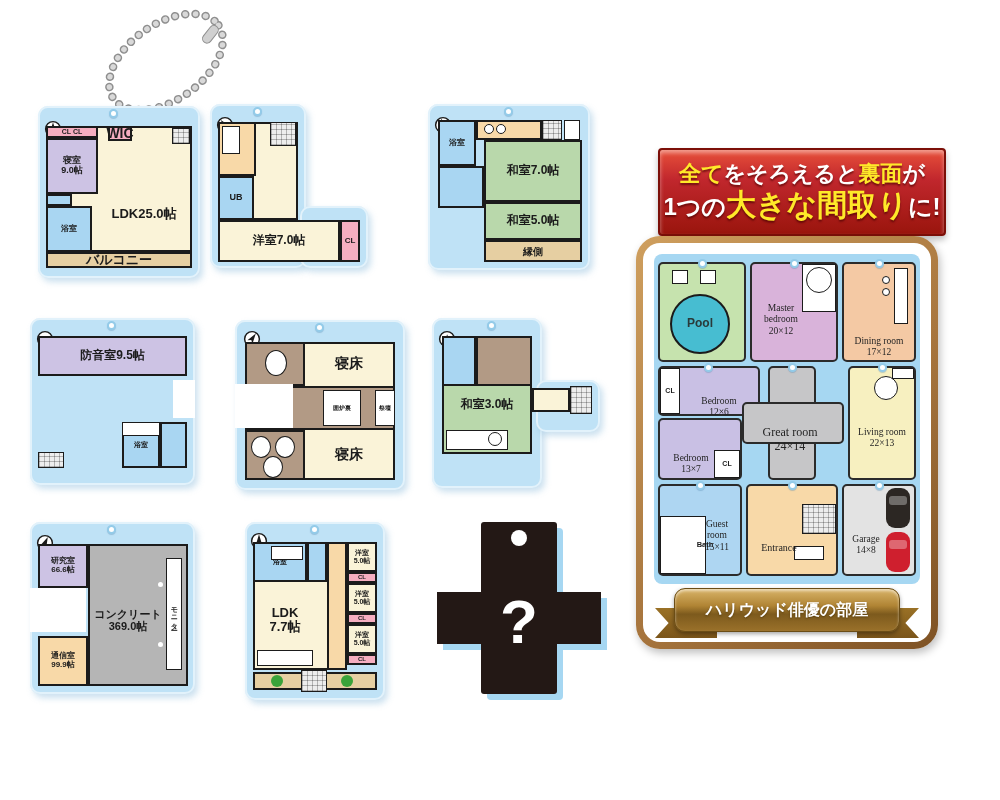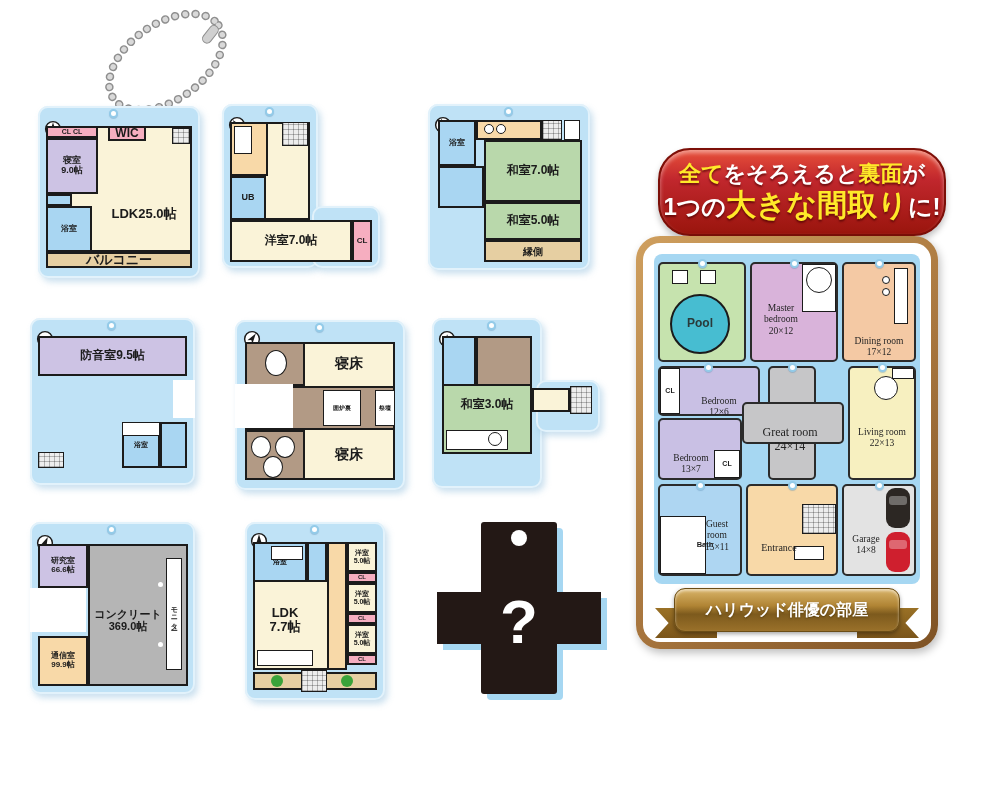--- a/index.html
+++ b/index.html
@@ -24,21 +24,21 @@
                             repeating-linear-gradient(90deg,rgba(0,0,0,.13) 0 1px,transparent 1px 6px);}
   .vert{writing-mode:vertical-rl;}
   .compass{background:transparent;}
   .plan{background:var(--planbg,#a6d7f2);border-radius:8px;}
   .plan .bp{border:2px solid #2b2b2b;border-radius:5px;}
   .plan .label{font-family:"Liberation Serif",serif;font-weight:400;color:#242424;line-height:1.18;margin-top:16px;}
   .plan .box{border-width:1.5px;}
   .car{border-radius:9px;}
   .car .car-win{position:absolute;left:3px;right:3px;top:8px;height:9px;background:rgba(255,255,255,.32);border-radius:3px;}
   
-  #banner{position:absolute;left:658px;top:148px;width:284px;height:84px;border-radius:32px;
+  #banner{position:absolute;left:658px;top:148px;width:284px;height:84px;border-radius:4px;
      background:linear-gradient(180deg,#e8503a 0%,#c1272d 35%,#9a150d 100%);
      border:2px solid #7c0f08;box-shadow:0 4px 6px rgba(0,0,0,.25), inset 0 3px 4px rgba(255,255,255,.45);
      display:flex;flex-direction:column;align-items:center;justify-content:center;gap:1px;}
   #banner .bl{display:block;text-align:center;font-weight:bold;
      text-shadow:0 2px 2px rgba(70,0,0,.65);letter-spacing:0;line-height:1.12;}
   #banner .l1{font-size:22px;}
   #banner .l2{font-size:24px;}
   #banner .hl{color:var(--hl,#ffe929);}
   #banner .w{color:#fff;}
   #banner .big{font-size:30px;}
@@ -75,27 +75,27 @@
         <div class="it hole" style="left: 71px; top: 3px; width: 9px; height: 9px;"></div>
         <div class="it compass" style="left: 6px; top: 14px; width: 18px; height: 18px;"><svg width="18" height="18" viewBox="0 0 20 20">
             <circle cx="10" cy="10" r="8.2" fill="#fff" stroke="#1b1b1b" stroke-width="1.6"></circle>
             <path d="M10 2.6 L13.4 14 L10 11.4 L6.6 14 Z" fill="#1b1b1b" transform="rotate(0 10 10)"></path>
           </svg></div>
         <div class="it room" style="left: 8px; top: 20px; width: 146px; height: 126px; background: rgb(250, 243, 216);"></div>
         <div class="it room stv" style="left: 8px; top: 146px; width: 146px; height: 16px; background: rgb(230, 207, 162); font-size: 13px;">バルコニー</div>
         <div class="it room" style="left: 8px; top: 20px; width: 52px; height: 12px; background: rgb(246, 174, 192); font-size: 7px;">CL CL</div>
         <div class="it room" style="left: 8px; top: 32px; width: 52px; height: 56px; background: rgb(205, 195, 228); font-size: 9px;">寝室
 9.0帖</div>
-        <div class="it room" style="left: 70px; top: 20px; width: 38px; height: 15px; background: rgb(246, 174, 192); font-size: 12px;">WIC</div>
+        <div class="it room" style="left: 70px; top: 20px; width: 24px; height: 15px; background: rgb(246, 174, 192); font-size: 14px;">WIC</div>
         <div class="it room" style="left: 8px; top: 88px; width: 26px; height: 12px; background: rgb(169, 214, 242);"></div>
         <div class="it room" style="left: 8px; top: 100px; width: 46px; height: 46px; background: rgb(169, 214, 242); font-size: 8px;">浴室</div>
         <div class="it tiles" style="left: 134px; top: 22px; width: 18px; height: 16px;"></div>
         <div class="it label" style="left: 58px; top: 95px; width: 96px; height: 26px; font-size: 13px;">LDK25.0帖</div>
       </div>
-      <div class="piece" style="left: 222px; top: 104px; width: 158px; height: 164px;">
+      <div class="piece" style="left: 210px; top: 104px; width: 158px; height: 164px;">
         <div class="it plate" style="left: 0px; top: 0px; width: 96px; height: 164px;"></div>
         <div class="it plate" style="left: 90px; top: 102px; width: 68px; height: 62px;"></div>
         <div class="it hole" style="left: 43px; top: 3px; width: 9px; height: 9px;"></div>
         <div class="it compass" style="left: 6px; top: 12px; width: 18px; height: 18px;"><svg width="18" height="18" viewBox="0 0 20 20">
             <circle cx="10" cy="10" r="8.2" fill="#fff" stroke="#1b1b1b" stroke-width="1.6"></circle>
             <path d="M10 2.6 L13.4 14 L10 11.4 L6.6 14 Z" fill="#1b1b1b" transform="rotate(-40 10 10)"></path>
           </svg></div>
         <div class="it room" style="left: 8px; top: 18px; width: 80px; height: 98px; background: rgb(250, 243, 216);"></div>
         <div class="it room" style="left: 8px; top: 18px; width: 38px; height: 54px; background: rgb(248, 217, 168);"></div>
         <div class="it box" style="left: 12px; top: 22px; width: 18px; height: 28px;"></div>

